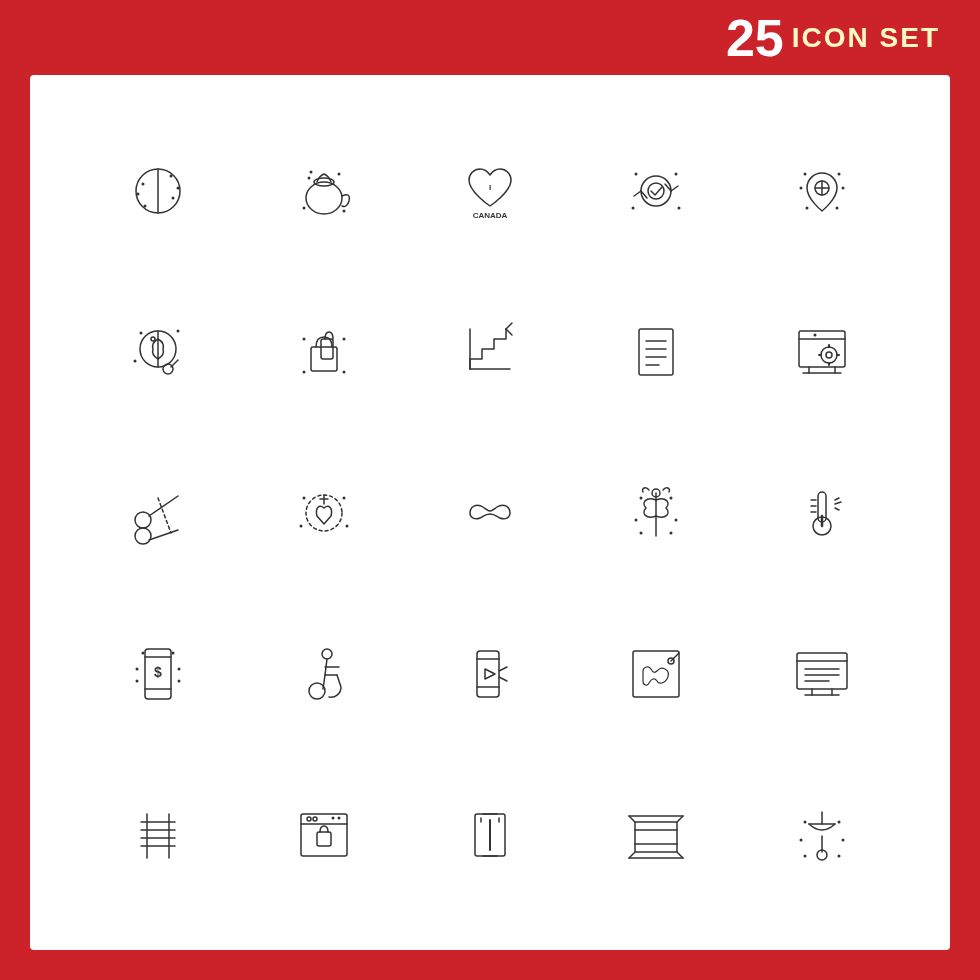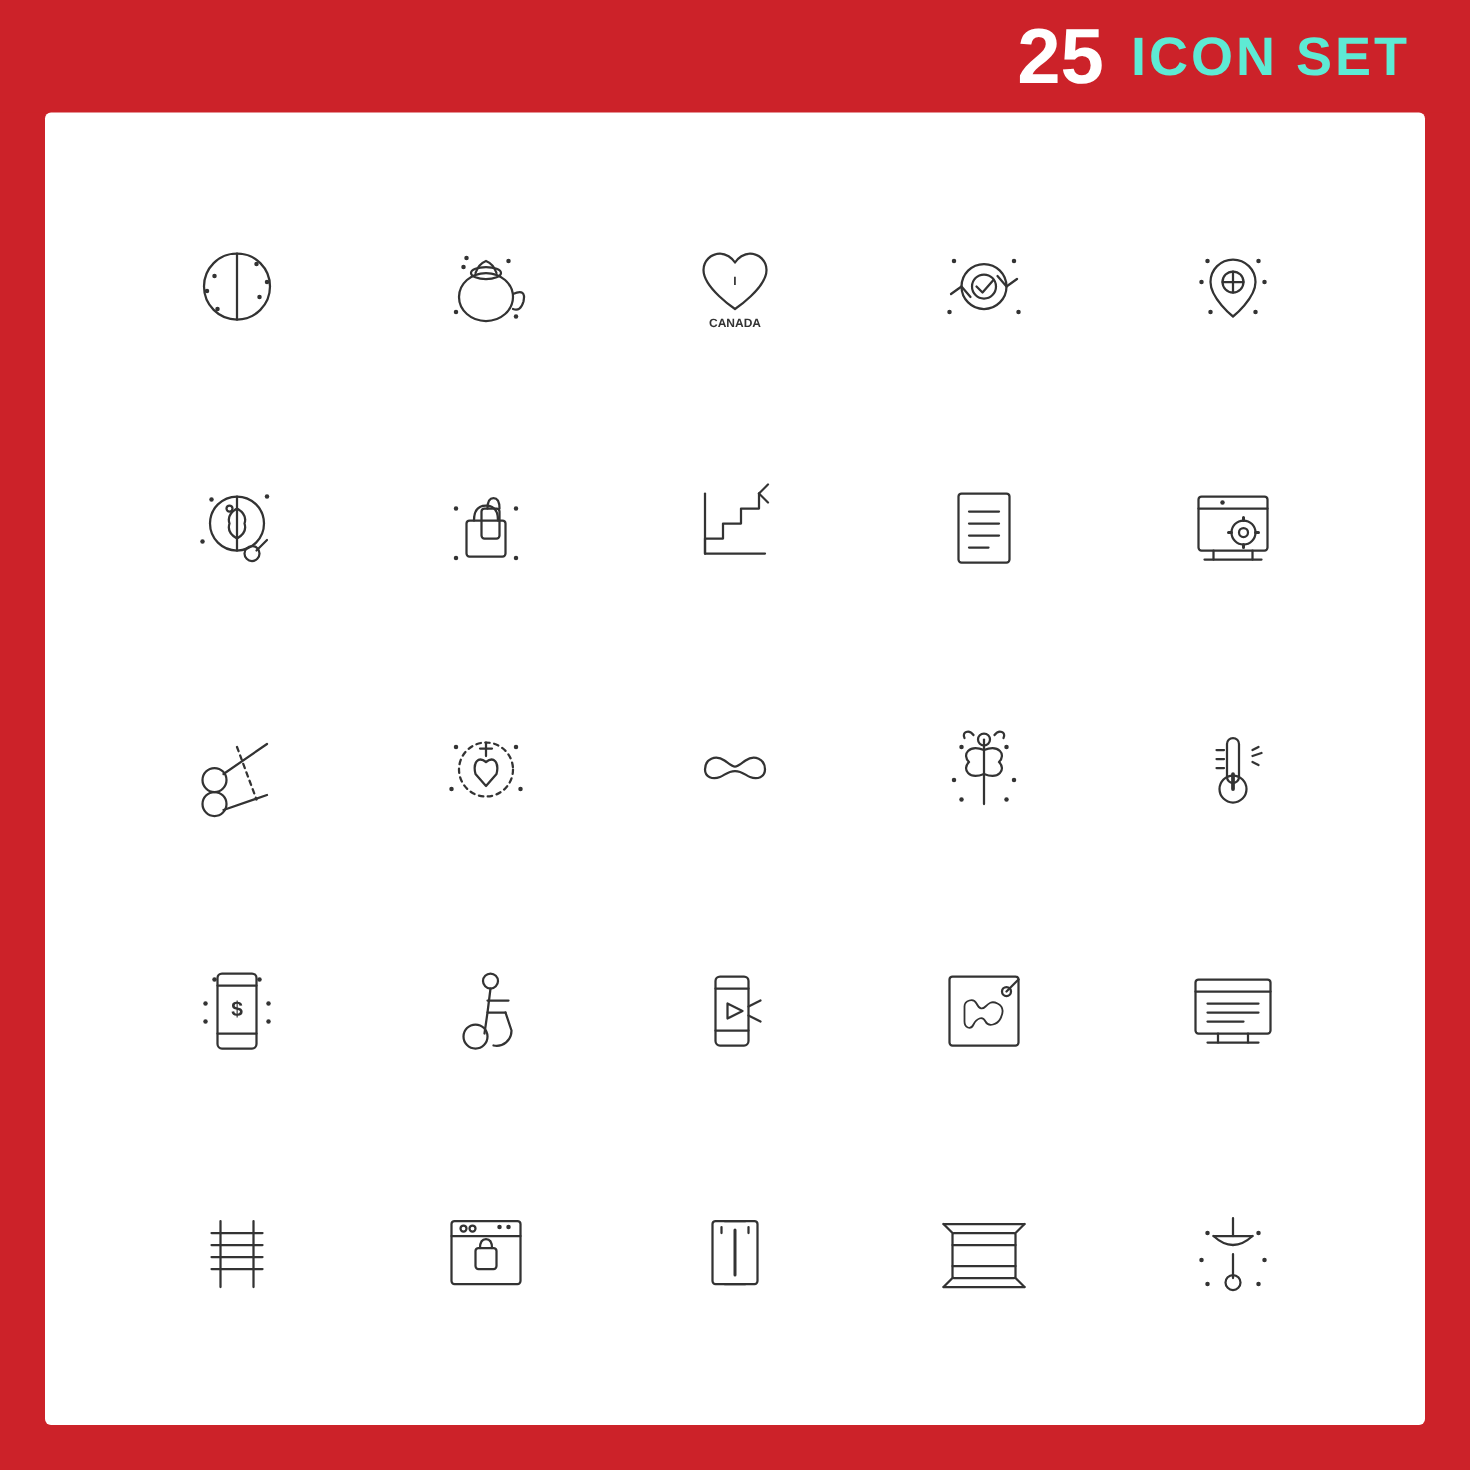--- a/index.html
+++ b/index.html
@@ -28,27 +28,27 @@
       background-color: #cc2229;
       display: flex;
       align-items: center;
       justify-content: flex-end;
       padding-right: 40px;
     }
     .header-number {
       font-size: 52px;
       font-weight: 900;
       color: white;
-      margin-right: 18px;
+      margin-right: 8px;
       text-align: right;
     }
     .header-title {
-      font-size: 36px;
+      font-size: 28px;
       font-weight: 700;
-      color: #5eead4;
+      color: #fef9c3;
       letter-spacing: 2px;
     }
     .white-panel {
       position: absolute;
       top: 75px;
       left: 30px;
       right: 30px;
       bottom: 30px;
       background-color: white;
       border-radius: 4px;

